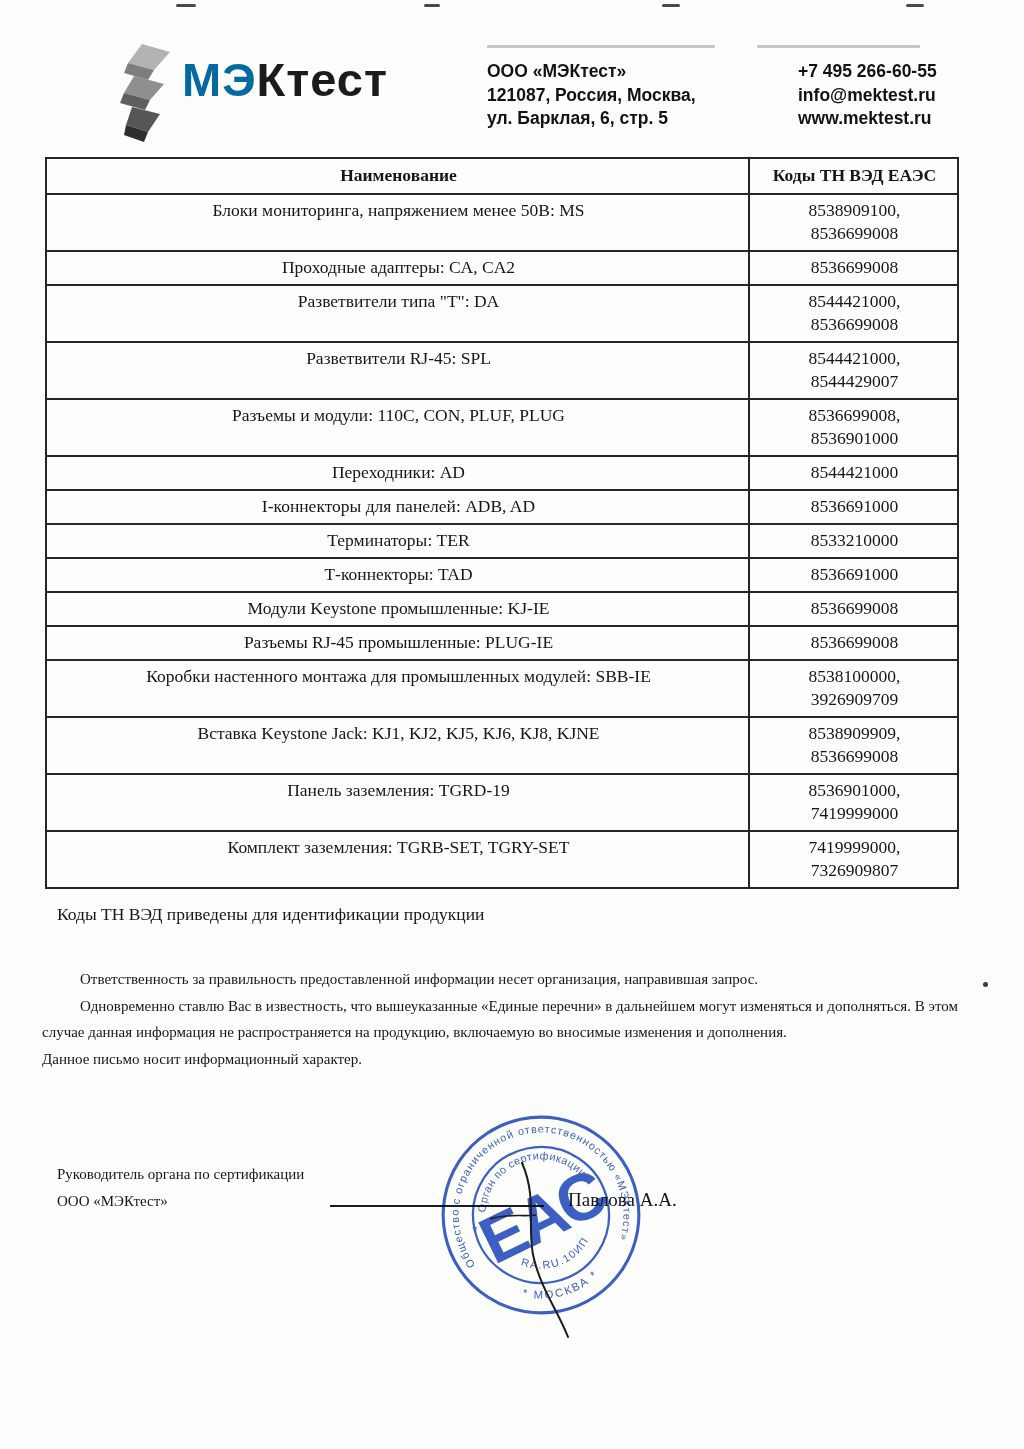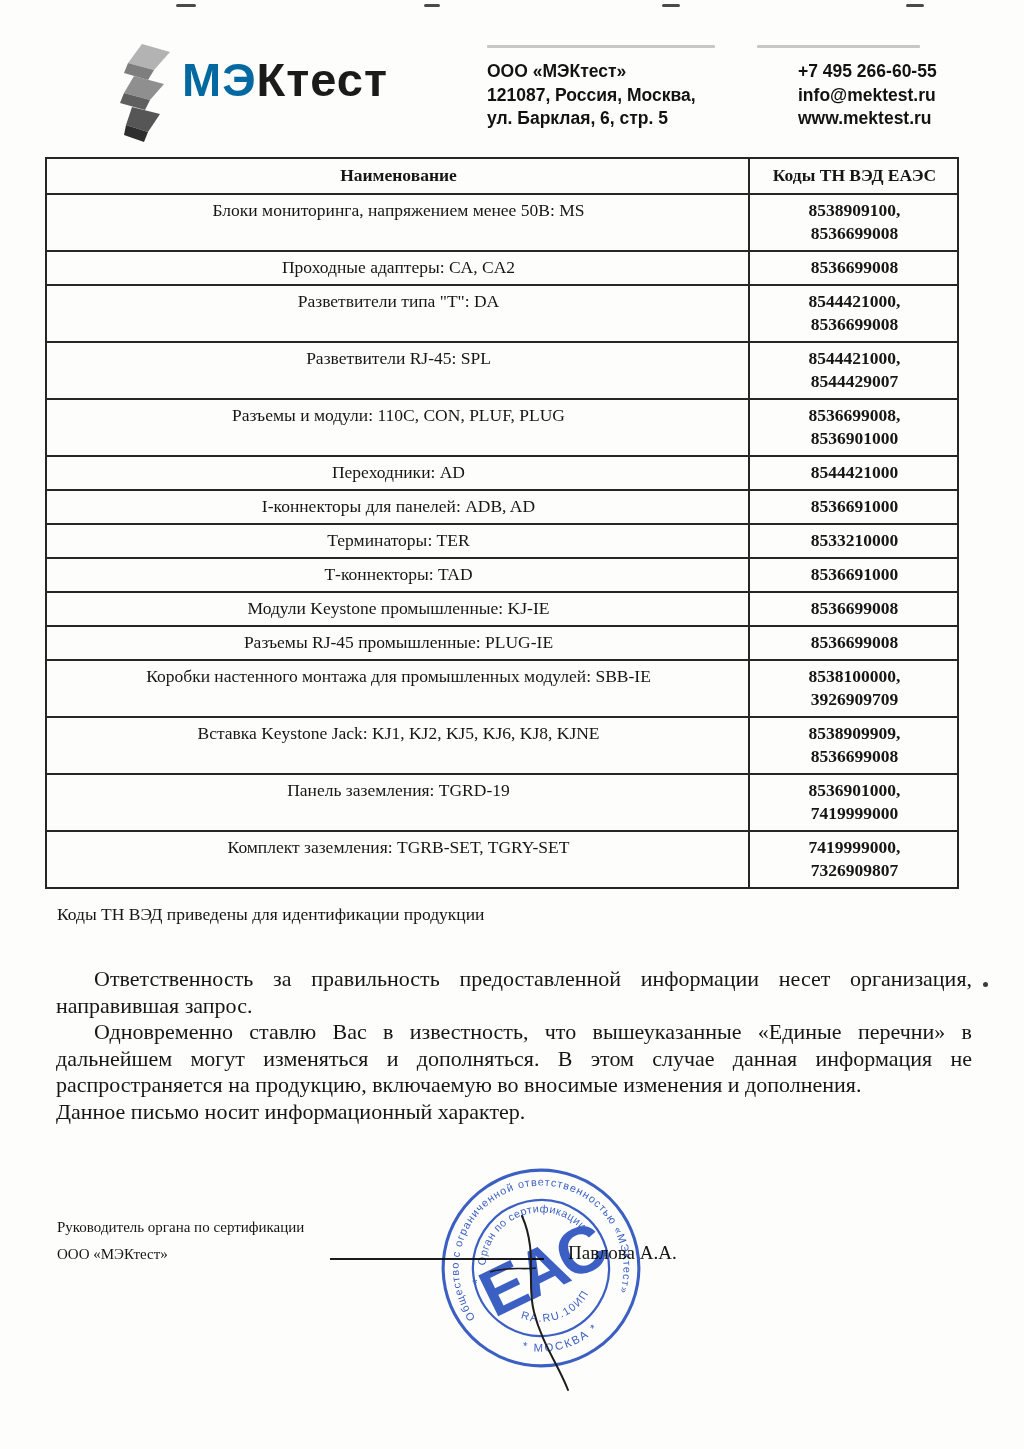--- a/index.html
+++ b/index.html
@@ -49,27 +49,27 @@
     border:2px solid #262626;
     font-size:17.5px;
     vertical-align:top;
     text-align:center;
     padding:4px 10px 5px 12px;
     line-height:23px;
   }
   table.codes th{font-weight:bold;padding-top:5px;padding-bottom:6px;}
   col.c-name{width:703px;}
   col.c-codes{width:209px;}
-  td.codes-cell{font-weight:bold;white-space:pre-line;border-radius:11px;}
+  td.codes-cell{font-weight:normal;white-space:pre-line;border-radius:11px;}
 
   
   .note{margin:15px 0 0 57px;font-size:17.5px;}
   .body-text{
-    width:916px;margin:41px 0 0 56px;
-    font-size:22px;line-height:26.5px;
+    width:916px;margin:41px 0 0 42px;
+    font-size:15px;line-height:26.5px;
     text-align:justify;
   }
   .body-text p{margin:0;}
   .body-text p.indent{text-indent:38px;}
 
   
   .sig-section{position:relative;margin-top:89px;height:320px;}
   .sig-title{position:absolute;left:57px;top:0;font-size:15px;line-height:27px;}
   .sig-line{position:absolute;left:330px;top:44px;width:214px;height:2px;background:#1c1c1c;}
   .sig-name{position:absolute;left:568px;top:28px;font-size:19px;white-space:nowrap;}

